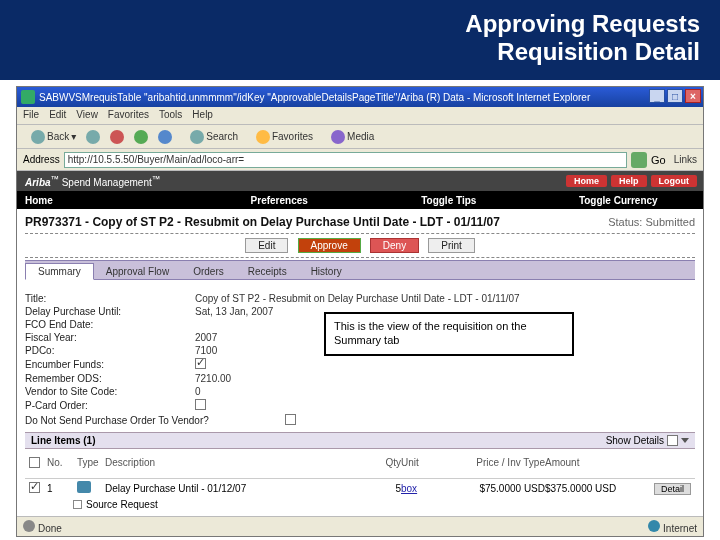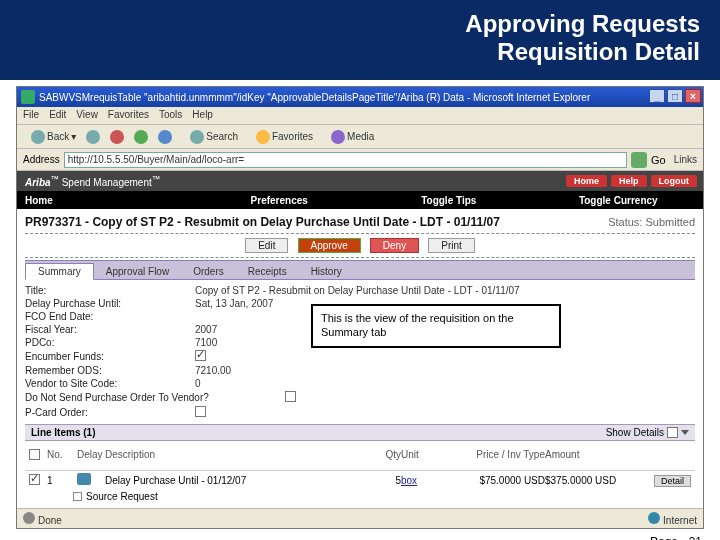--- a/index.html
+++ b/index.html
@@ -43,29 +43,29 @@
   .dashed { border-top:1px dashed #888; margin:2px 0;}
   .action-row { text-align:center; padding:2px 0;}
   .act-btn { display:inline-block; background:#eee; border:1px solid #999; padding:1px 12px; font-size:10px; margin:0 3px; color:#222;}
   .act-btn.approve { background:#c2410c; color:#fff; border-color:#5a4;}
   .act-btn.deny { background:#d55; color:#fff; border-color:#a33;}
 
   .tabs { display:flex; background:#c9c0da; border-top:1px solid #8a7fb0; border-bottom:1px solid #8a7fb0; height:20px; align-items:flex-end;}
   .tab { padding:2px 12px; font-size:10px; background:#c9c0da; color:#333;}
   .tab.active { background:#fff; border:1px solid #8a7fb0; border-bottom:1px solid #fff; position:relative; top:1px;}
 
-  .form-rows { padding:4px 0; position:relative;}
+  .form-rows { padding:4px 0; position:relative;margin-top:8px;}
   .form-row { display:flex; font-size:10px; color:#222; padding:1px 0; align-items:center;}
   .form-row .lbl { width:170px; }
   .form-row .val { flex:1; color:#333;}
   .form-row .val.checkbox { }
   .cb { width:11px;height:11px;border:1px solid #777;display:inline-block;background:#fff;position:relative;}
   .cb.checked::after{content:"✓";position:absolute;top:-3px;left:0;font-size:11px;color:#333;}
 
-  .callout { position:absolute; left:286px; top:24px; width:250px; border:2px solid #000; background:#fff; padding:6px 8px; font-size:11px; line-height:1.25;}
+  .callout { position:absolute; left:299px; top:24px; width:250px; border:2px solid #000; background:#fff; padding:6px 8px; font-size:11px; line-height:1.25;}
 
   .line-items-bar { background:#e4e0ee; border-top:1px solid #a9a; border-bottom:1px solid #a9a; display:flex; justify-content:space-between; padding:2px 6px; font-size:10px; font-weight:bold; align-items:center;}
   .line-items-bar .show { font-weight:normal; display:flex; align-items:center; gap:3px;}
   .triangle-down { width:0;height:0;border-left:4px solid transparent;border-right:4px solid transparent;border-top:5px solid #555;display:inline-block;}
 
   .li-head { display:flex; font-size:10px; color:#555; border-bottom:1px solid #ccc; padding:8px 4px;}
   .li-row  { display:flex; font-size:10px; padding:2px 4px; align-items:center;}
   .c-chk{width:18px;} .c-no{width:30px;} .c-type{width:28px;} .c-desc{flex:2.8;} .c-qty{width:36px;text-align:right;} .c-unit{width:44px;} .c-price{width:100px;text-align:right;} .c-amt{width:100px;text-align:left;} .c-det{width:46px;text-align:right;}
   .li-row .pill{display:inline-block;background:#48a;color:#fff;width:14px;height:12px;border-radius:2px;}
   .li-row a.unit { color:#22a; text-decoration:underline;}
@@ -205,25 +205,25 @@
         </div>
       <div class="form-row">
           <span class="lbl">Remember ODS:</span>
           <span class="val">7210.00</span>
         </div>
       <div class="form-row">
           <span class="lbl">Vendor to Site Code:</span>
           <span class="val">0</span>
         </div>
       <div class="form-row">
+          <span class="lbl">P-Card Order:</span>
+          <span class="val"><span class="cb"></span></span>
+        </div>
+      <div class="form-row">
           <span class="lbl" style="width:260px">Do Not Send Purchase Order To Vendor?</span>
-          <span class="val"><span class="cb"></span></span>
-        </div>
-      <div class="form-row">
-          <span class="lbl">P-Card Order:</span>
           <span class="val"><span class="cb"></span></span>
         </div>
 
       <div class="callout">This is the view of the requisition on the Summary tab</div>
     </div>
 
     <div class="line-items-bar">
       <span>
         <span>Line Items</span>
         <span>(1)</span>
@@ -231,21 +231,21 @@
       <span class="show">
         <span>Show Details</span>
         <span class="cb"></span>
         <span class="triangle-down"></span>
       </span>
     </div>
 
     <div class="li-head">
       <span class="c-chk"><span class="cb"></span></span>
       <span class="c-no">No.</span>
-      <span class="c-type">Delay</span>
+      <span class="c-type">Type</span>
       <span class="c-desc">Description</span>
       <span class="c-qty">Qty</span>
       <span class="c-unit">Unit</span>
       <span class="c-price">Price / Inv Type</span>
       <span class="c-amt">Amount</span>
       <span class="c-det"></span>
     </div>
 
     <div class="li-row">
       <span class="c-chk"><span class="cb checked"></span></span>

